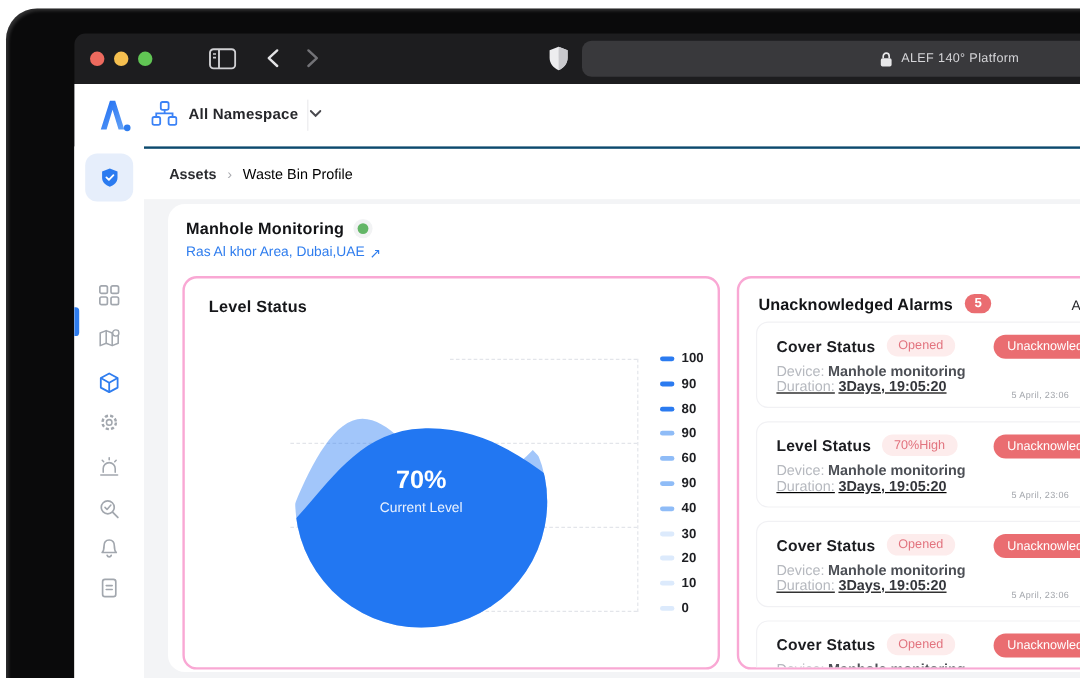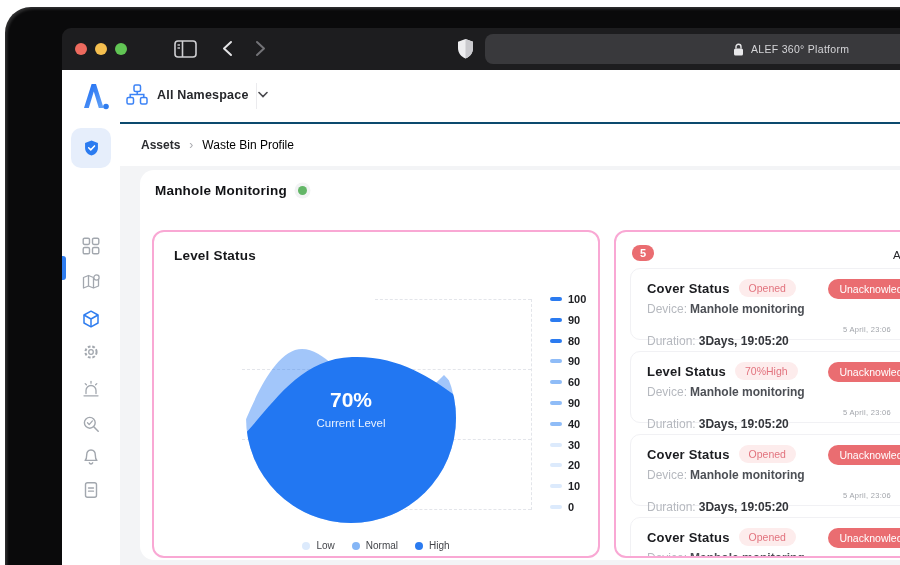--- a/index.html
+++ b/index.html
@@ -63,21 +63,21 @@
   .alarms-badge{background:#ea6d71;color:#fff;font-size:11px;font-weight:bold;padding:2px 8px;border-radius:8px;}
   .alarms-all{position:absolute;left:277px;top:17px;font-size:11.5px;color:#27282c;cursor:pointer;background:none;border:none;padding:0;}
   .alarm-list{position:absolute;left:14px;top:36px;width:318px;display:flex;flex-direction:column;gap:11px;}
   .alarm-item{position:relative;height:72px;border:1px solid #f1f1f4;border-radius:10px;background:#fff;box-sizing:border-box;cursor:pointer;}
   .alarm-row1{position:absolute;left:16px;top:10px;display:flex;align-items:center;gap:9px;}
   .alarm-title{font-size:13px;font-weight:bold;color:#1b1c20;letter-spacing:.2px;}
   .alarm-status{font-size:10.5px;color:#e2737e;background:#fdecec;padding:3px 10px;border-radius:10px;}
   .alarm-ack{position:absolute;right:16px;top:10px;font-size:10.5px;color:#fff;background:#ea6d71;
              padding:4px 11px;border-radius:11px;border:none;cursor:pointer;white-space:nowrap;font-family:inherit;}
   .alarm-device{position:absolute;left:16px;top:33px;font-size:12px;}
-  .alarm-duration{position:absolute;left:16px;top:65px;font-size:12px;}
+  .alarm-duration{position:absolute;left:16px;top:46px;font-size:12px;text-decoration:underline;}
   .lab{color:#b6b9bf;margin-right:3px;}
   .val{color:#4c4f55;font-weight:bold;}
   .val2{color:#34363b;font-weight:bold;}
   .alarm-ts{position:absolute;left:212px;top:56px;font-size:7.5px;color:#a2a5ab;letter-spacing:.3px;white-space:nowrap;}
 </style>
 </head>
 <body>
 
 <div class="stage">
   <div class="frame"></div>
@@ -103,21 +103,21 @@
     <svg class="tb-ic" style="left:395px;top:10px" width="17" height="22" viewBox="0 0 17 22">
       <path d="M8.5 1 L16 3.8 V10 C16 15 13 18.6 8.5 20.6 C4 18.6 1 15 1 10 V3.8 Z" fill="#ededef"></path>
       <path d="M8.5 1 L16 3.8 V10 C16 15 13 18.6 8.5 20.6 Z" fill="#c9c9cd"></path>
     </svg>
     <div class="addr">
       <div class="addr-content">
         <svg width="11" height="13" viewBox="0 0 11 13">
           <rect x="1" y="5.5" width="9" height="7" rx="1.5" fill="#e8e8ea"></rect>
           <path d="M3 5.5 V3.8 A2.5 2.5 0 0 1 8 3.8 V5.5" fill="none" stroke="#e8e8ea" stroke-width="1.4"></path>
         </svg>
-        <span>ALEF 360° Platform</span>
+        <span>ALEF 140° Platform</span>
       </div>
     </div>
   </div>
 
   <div class="app">
 
     <svg class="logo" width="28" height="30" viewBox="0 0 28 30">
       <defs>
           <linearGradient id="lg" x1="0" y1="0" x2="1" y2="1">
         <stop offset="0" stop-color="#1b6bf2"></stop>
@@ -206,20 +206,24 @@
       <span class="crumb-b">Waste Bin Profile</span>
     </div>
 
     <div class="content">
       <div class="panel">
 
         <div class="asset-title">
           <span>Manhole Monitoring</span>
           <span class="status-dot"></span>
         </div>
+        <div class="asset-loc">
+          <span>Ras Al khor Area, Dubai,UAE</span>
+          <span>↗</span>
+        </div>
 
         <div class="card level-card">
           <div class="card-title">Level Status</div>
 
           <div class="dash-h" style="left:221px;top:67px;width:156px"></div>
           <div class="dash-h" style="left:88px;top:137px;width:289px"></div>
           <div class="dash-h" style="left:88px;top:207px;width:289px"></div>
           <div class="dash-h" style="left:221px;top:277px;width:156px"></div>
           <div class="dash-v" style="left:377px;top:67px;height:211px"></div>
 
@@ -276,38 +280,25 @@
               </div>
               <div class="tick-row">
                 <span class="tick-dash" style="background: rgb(220, 234, 252);"></span>
                 <span class="tick-val">10</span>
               </div>
               <div class="tick-row">
                 <span class="tick-dash" style="background: rgb(220, 234, 252);"></span>
                 <span class="tick-val">0</span>
               </div>
             </div>
-          <div class="zone-legend">
-              <span class="zone-item">
-                <span class="zone-dot" style="background: rgb(220, 234, 252);"></span>
-                <span>Low</span>
-              </span>
-              <span class="zone-item">
-                <span class="zone-dot" style="background: rgb(133, 182, 246);"></span>
-                <span>Normal</span>
-              </span>
-              <span class="zone-item">
-                <span class="zone-dot" style="background: rgb(43, 123, 240);"></span>
-                <span>High</span>
-              </span>
-            </div>
         </div>
 
         <div class="card alarms-card">
           <div class="alarms-head">
+            <span class="alarms-title">Unacknowledged Alarms</span>
             <span class="alarms-badge">5</span>
           </div>
           <button class="alarms-all">All</button>
           <div class="alarm-list">
               <div class="alarm-item">
     <div class="alarm-row1">
       <span class="alarm-title">Cover Status</span>
       <span class="alarm-status">Opened</span>
     </div>
     <button class="alarm-ack">Unacknowledged</button>

